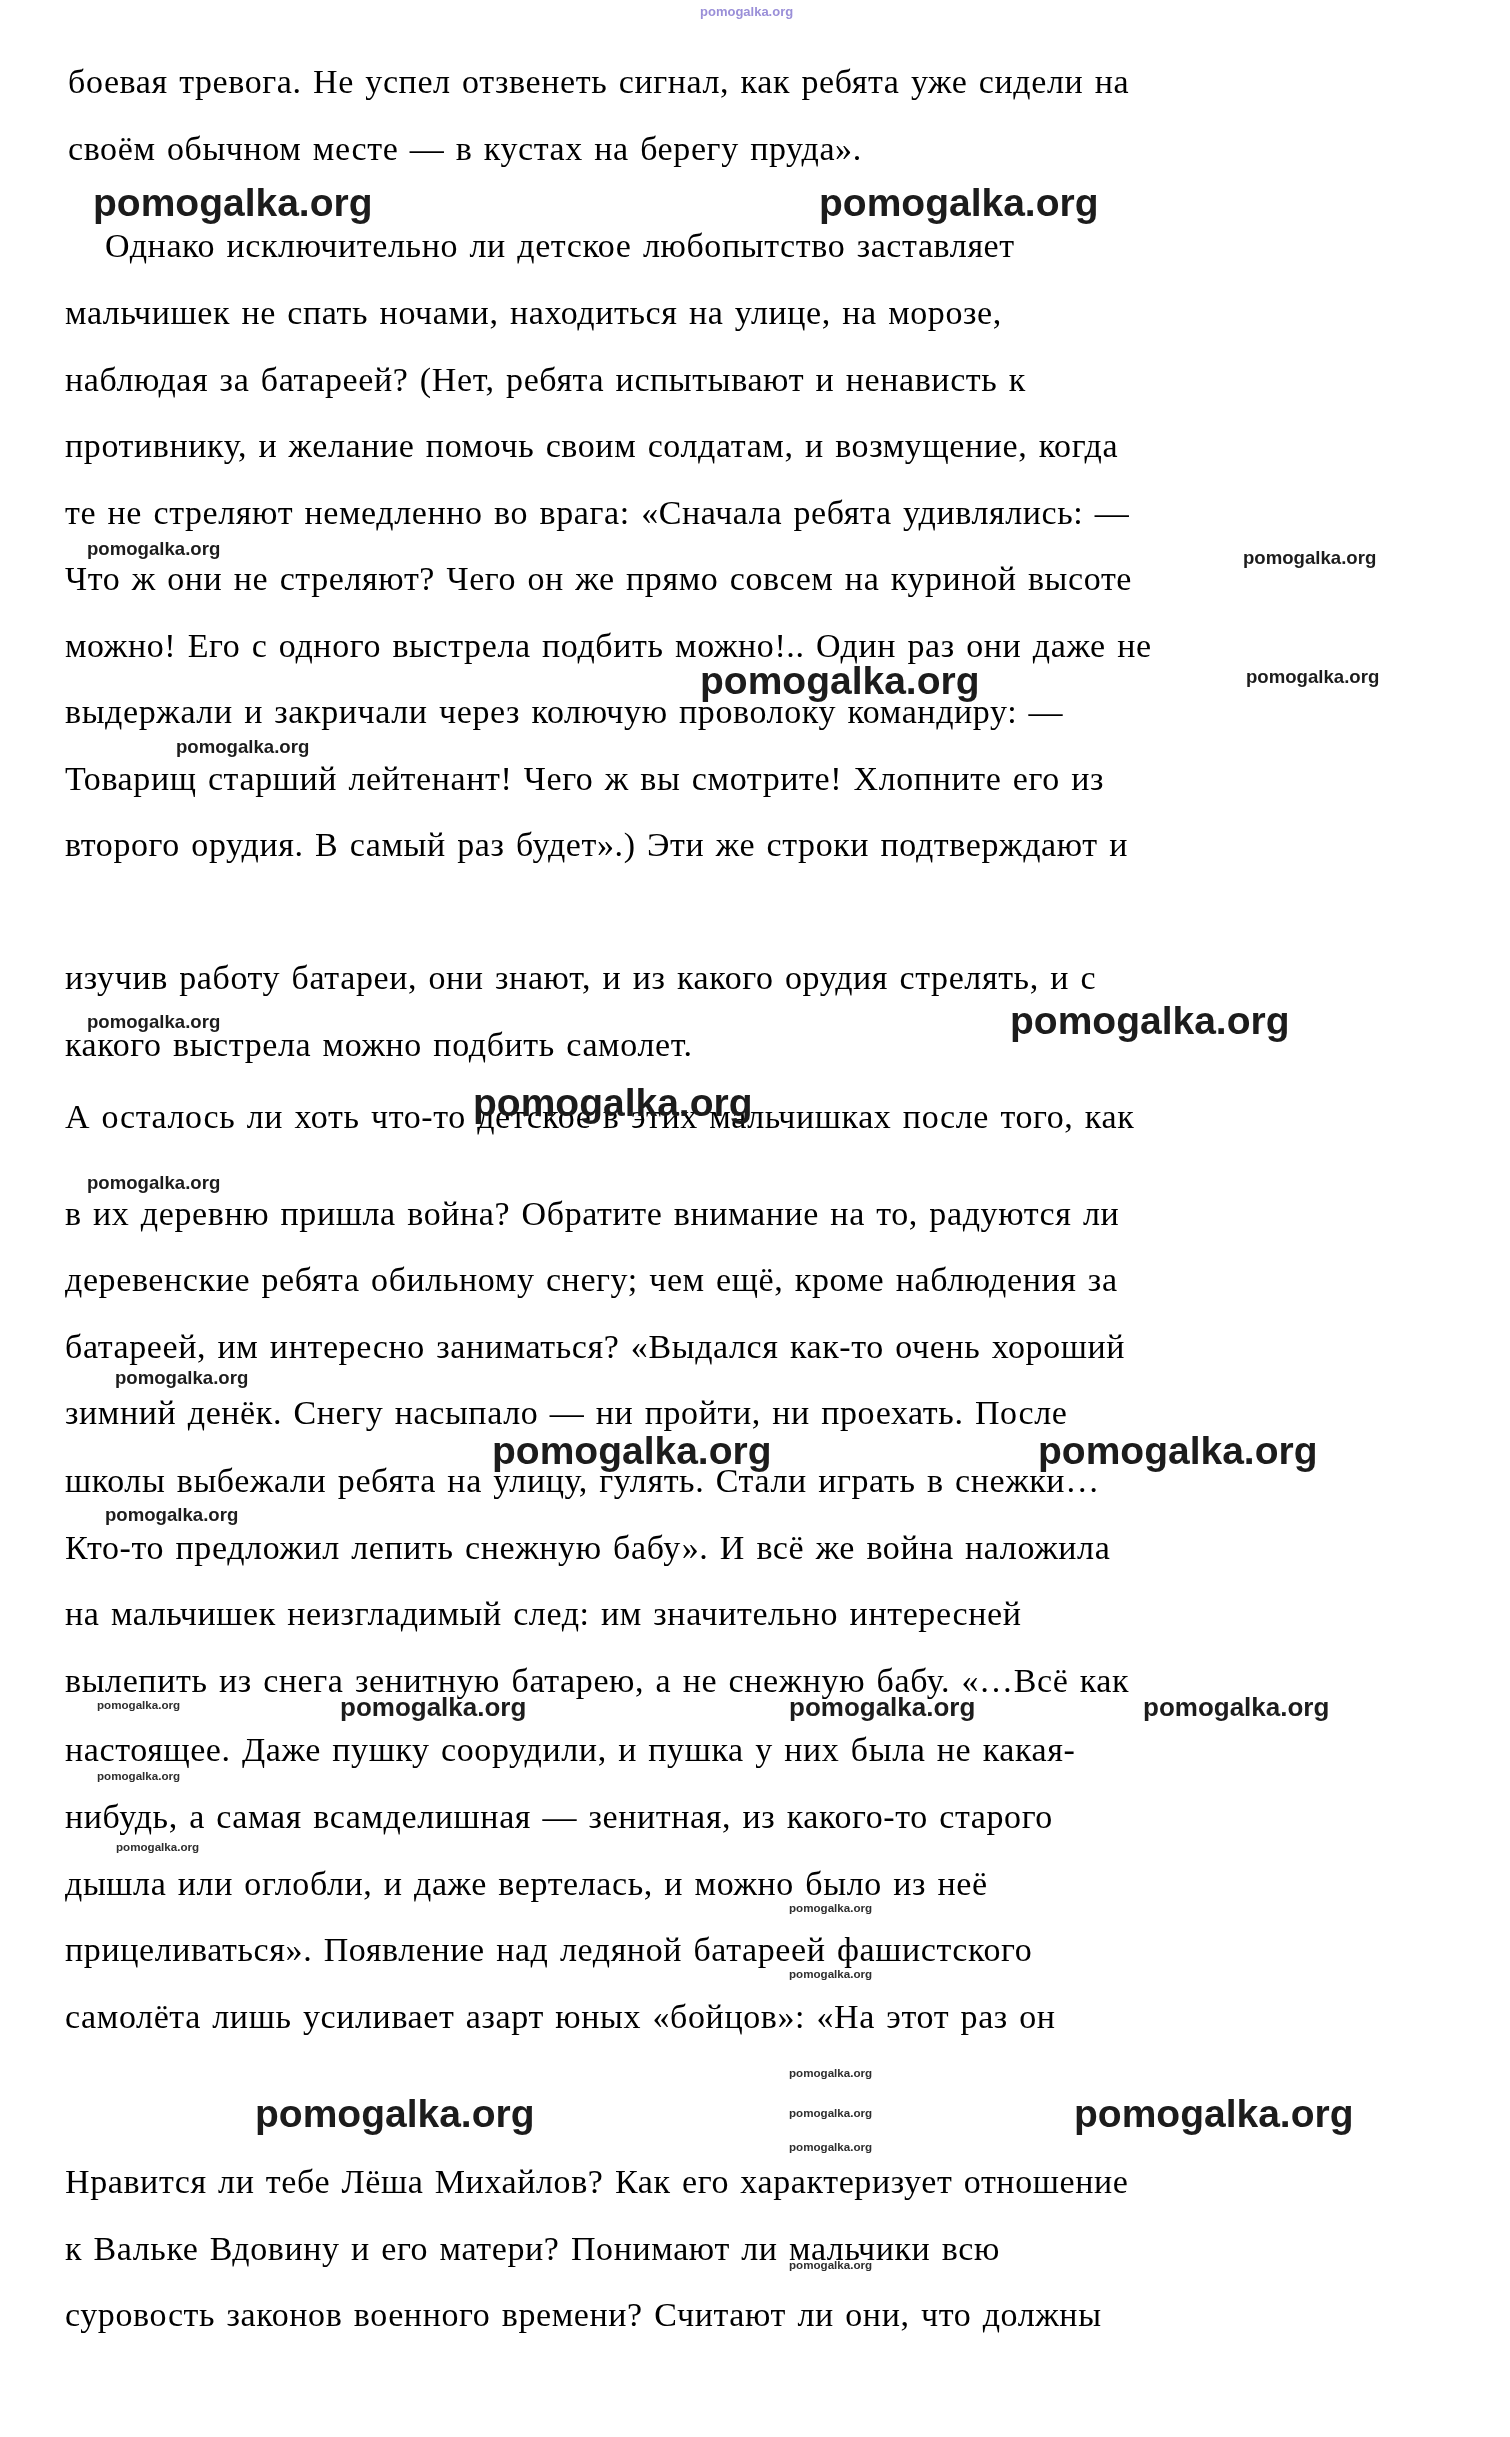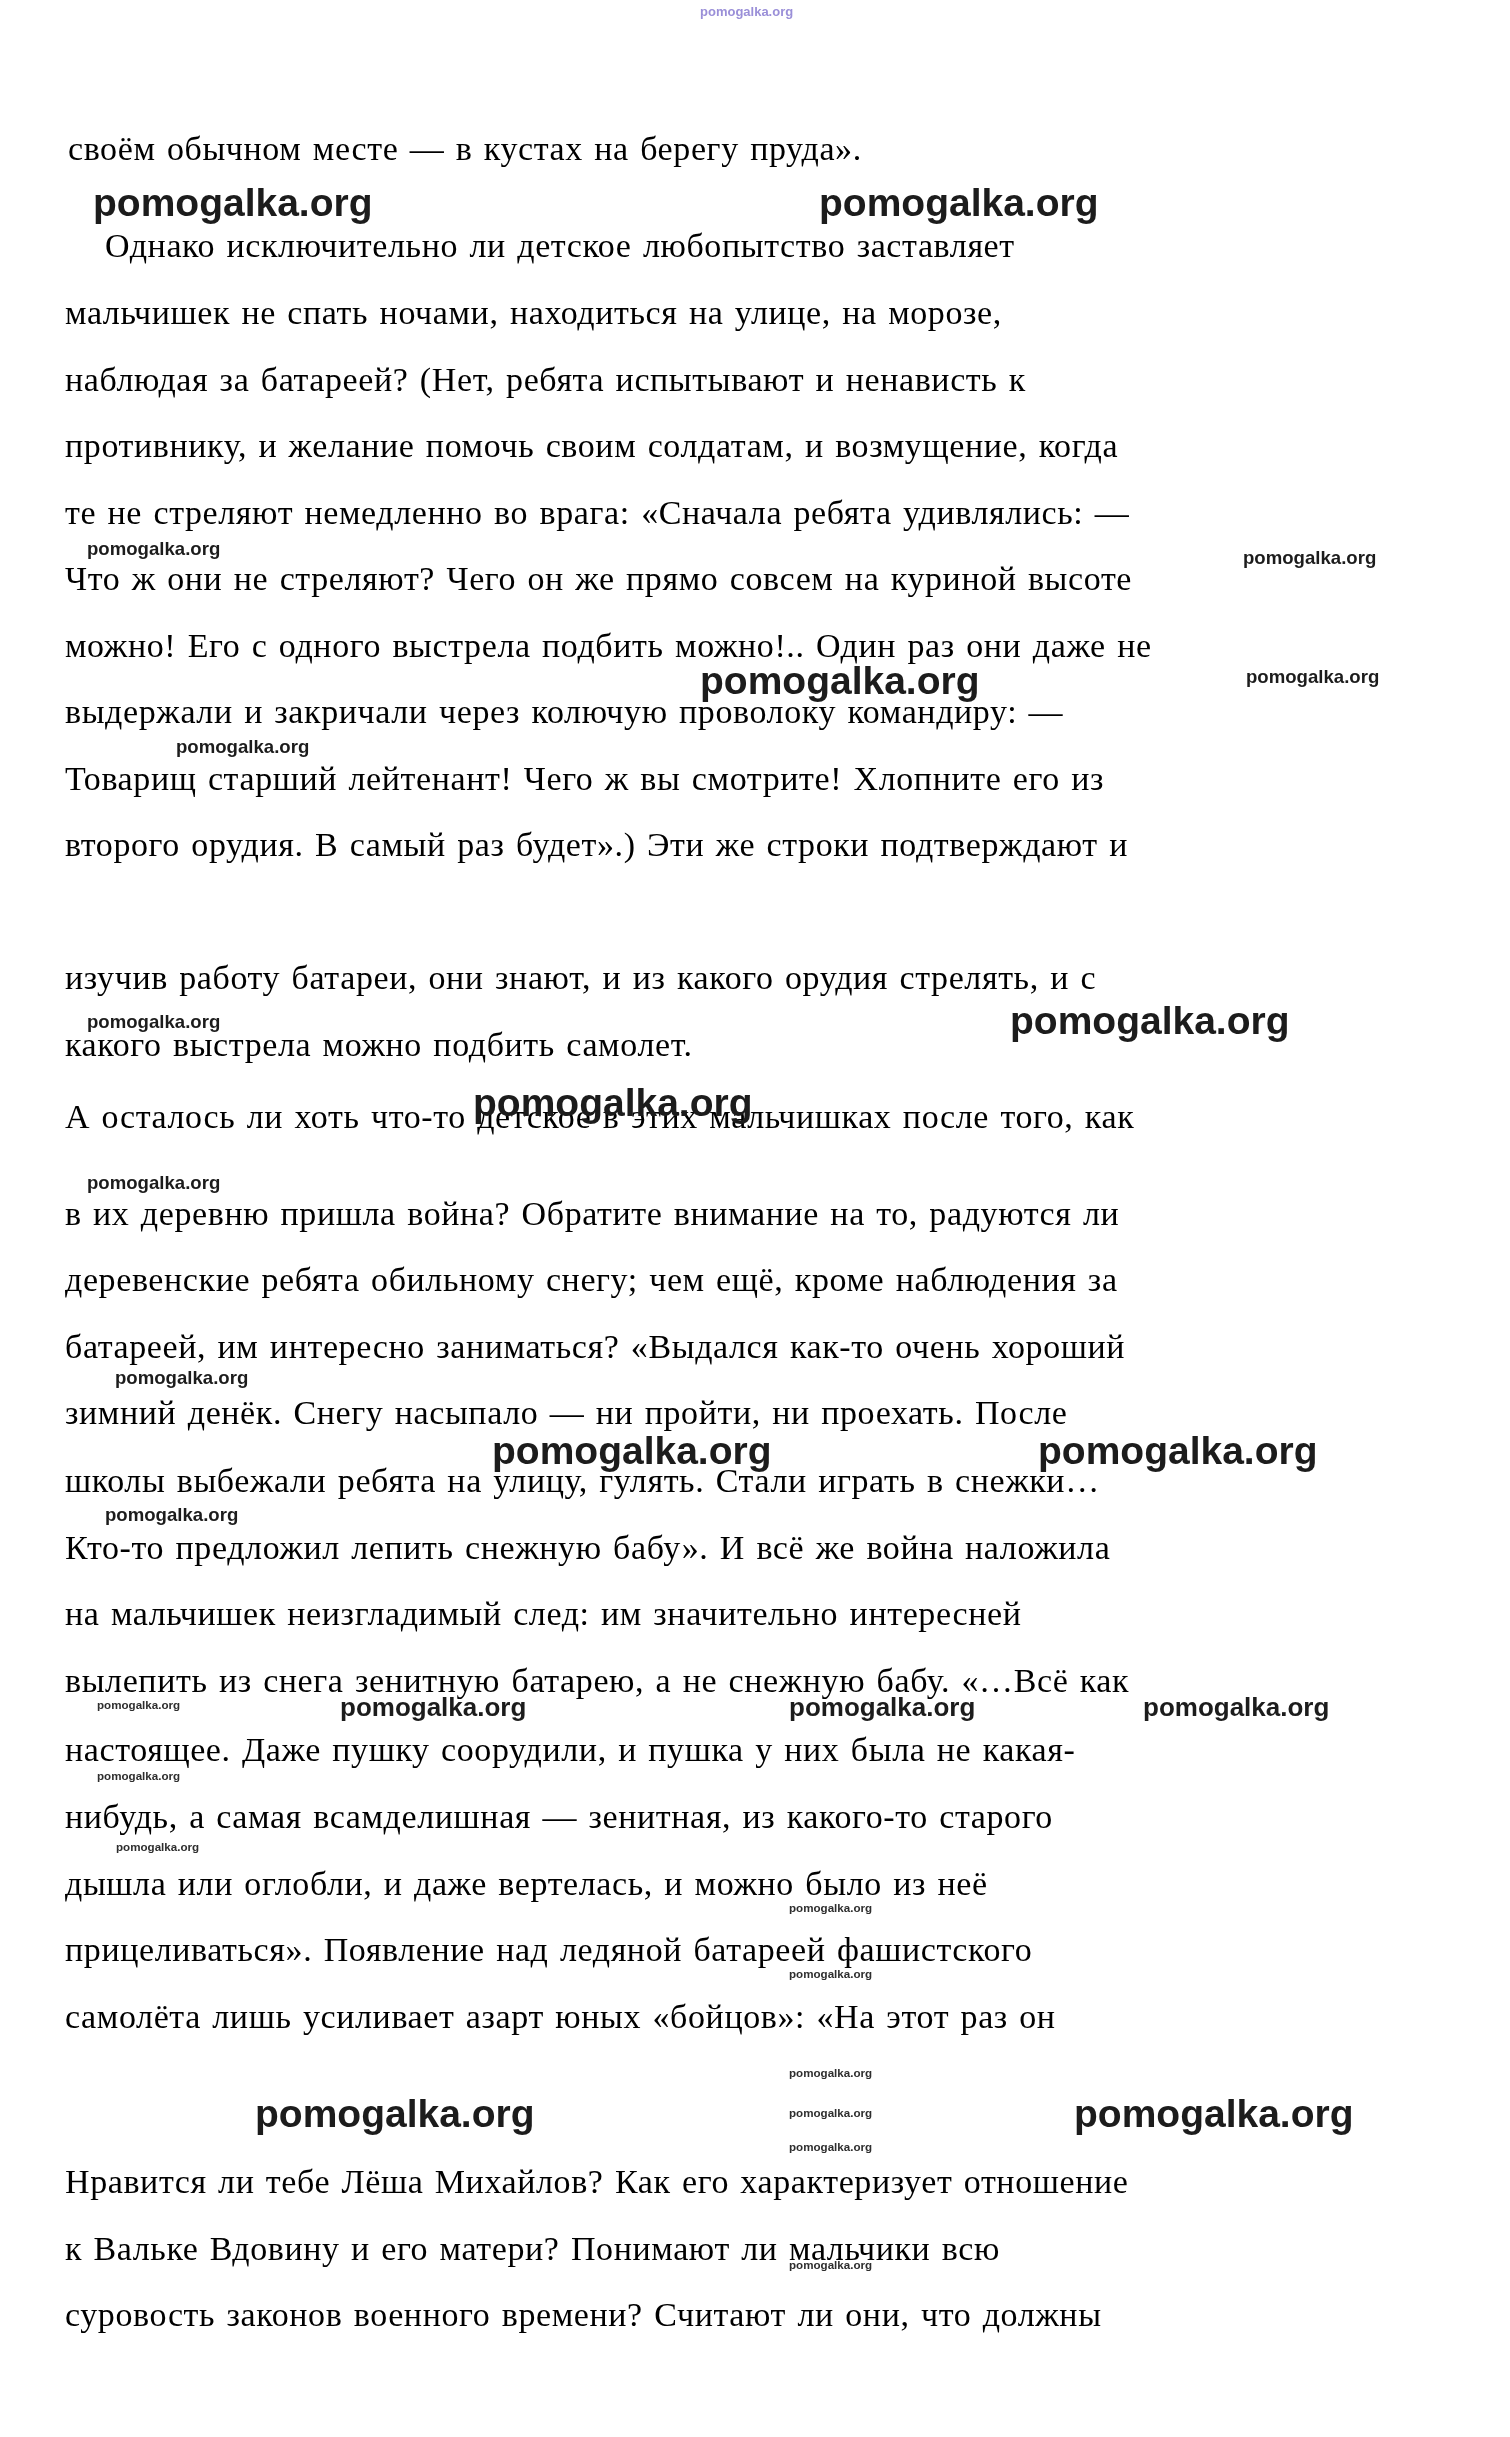--- a/index.html
+++ b/index.html
@@ -35,20 +35,21 @@
   .wm.lg   { font-size: 39px; }
   .wm.md   { font-size: 26px; }
   .wm.sm   { font-size: 18.6px; }
   .wm.tiny { font-size: 11.6px; color: #2e2e2e; }
   .wm.top  { font-size: 13px; color: #9a8fd8; }
 </style>
 </head>
 <body>
 
 <div id="page">
+    <div class="line" style="left: 68px; top: 63px;">боевая тревога. Не успел отзвенеть сигнал, как ребята уже сидели на</div>
     <div class="line" style="left: 68px; top: 130px;">своём обычном месте — в кустах на берегу пруда».</div>
     <div class="line" style="left: 65px; top: 227px; margin-left: 40px;">Однако исключительно ли детское любопытство заставляет</div>
     <div class="line" style="left: 65px; top: 294px;">мальчишек не спать ночами, находиться на улице, на морозе,</div>
     <div class="line" style="left: 65px; top: 361px;">наблюдая за батареей? (Нет, ребята испытывают и ненависть к</div>
     <div class="line" style="left: 65px; top: 427px;">противнику, и желание помочь своим солдатам, и возмущение, когда</div>
     <div class="line" style="left: 65px; top: 494px;">те не стреляют немедленно во врага: «Сначала ребята удивлялись: —</div>
     <div class="line" style="left: 65px; top: 560px;">Что ж они не стреляют? Чего он же прямо совсем на куриной высоте</div>
     <div class="line" style="left: 65px; top: 627px;">можно! Его с одного выстрела подбить можно!.. Один раз они даже не</div>
     <div class="line" style="left: 65px; top: 693px;">выдержали и закричали через колючую проволоку командиру: —</div>
     <div class="line" style="left: 65px; top: 760px;">Товарищ старший лейтенант! Чего ж вы смотрите! Хлопните его из</div>

